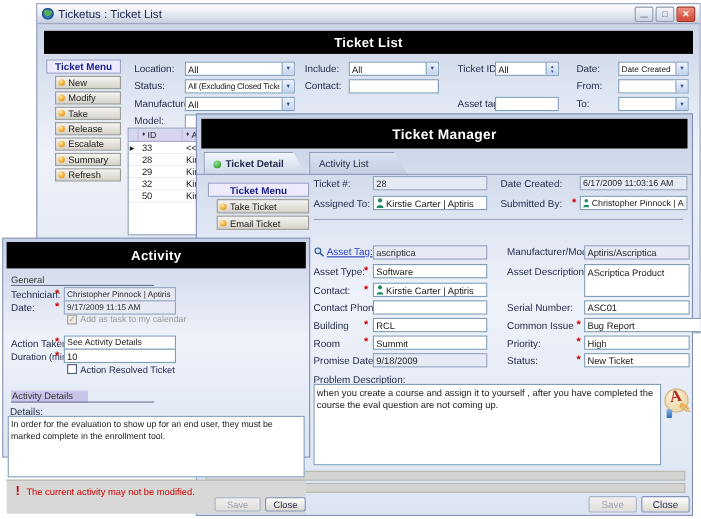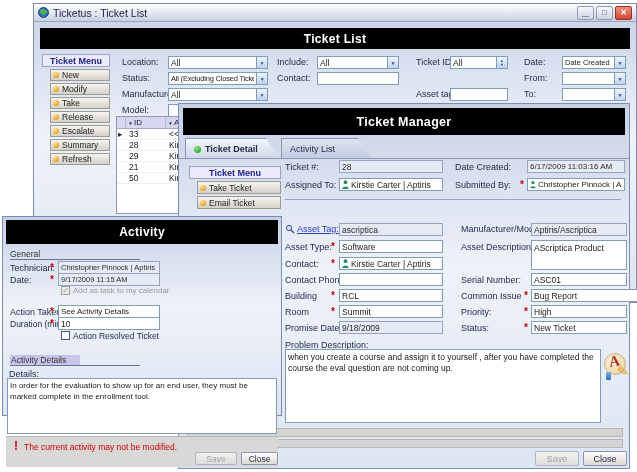--- a/index.html
+++ b/index.html
@@ -191,21 +191,21 @@
         <span class="gc" style="width:40px">28</span>
         <span class="gc" style="flex:1">Kirstie C</span>
       </div>
       <div class="grow">
         <span class="gc" style="width:9px"></span>
         <span class="gc" style="width:40px">29</span>
         <span class="gc" style="flex:1">Kirstie C</span>
       </div>
       <div class="grow">
         <span class="gc" style="width:9px"></span>
-        <span class="gc" style="width:40px">21</span>
+        <span class="gc" style="width:40px">32</span>
         <span class="gc" style="flex:1">Kirstie C</span>
       </div>
       <div class="grow">
         <span class="gc" style="width:9px"></span>
         <span class="gc" style="width:40px">50</span>
         <span class="gc" style="flex:1">Kirstie C</span>
       </div>
     </div>
   </div>
 </div>

